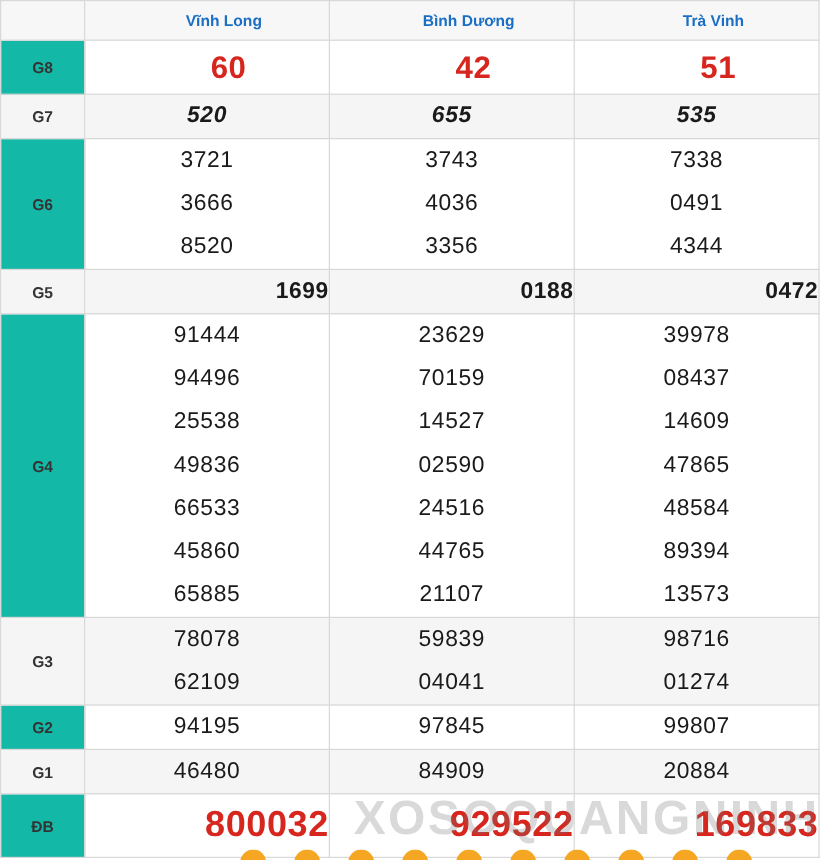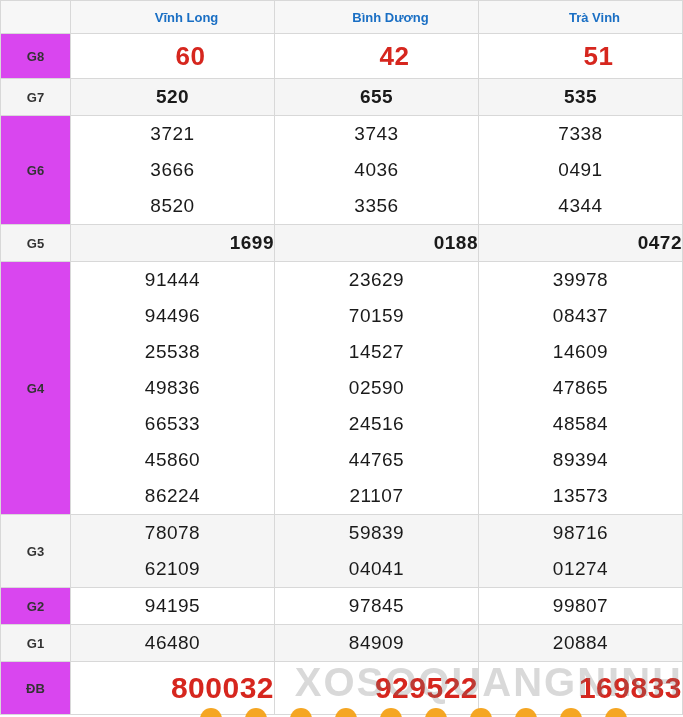--- a/index.html
+++ b/index.html
@@ -48,40 +48,40 @@
   .prov-link {
     color: #1a6fc4;
     text-decoration: none;
     margin-left: 28px;
   }
 
   td.label {
     font-size: 13px;
     font-weight: bold;
     color: #333333;
-    background: #d946ef;
+    background: #14b8a6;
   }
   tr.shade td { background: #f5f5f5; }
   tr.shade td.label { background: #f5f5f5; text-align: center; }
 
   td.num {
     font-size: 19px;
     color: #1a1a1a;
     letter-spacing: 0.5px;
   }
   td.num .n {
     display: block;
     line-height: 36px;
     height: 36px;
   }
   tr.g8 td.num { font-size: 26px; font-weight: bold; color: #d6261e; padding-left: 36px; }
   tr.g8 td.num .n { line-height: 44px; height: 44px; }
   tr.g8 td.label { height: 44px; }
 
-  tr.g7 td.num .n { line-height: 36px; height: 36px; font-weight: bold; }
+  tr.g7 td.num .n { line-height: 36px; height: 36px; font-weight: bold; font-style: italic; }
   tr.g7 td.num { font-weight: bold; }
 
   tr.g5 td.num { font-weight: bold; text-align: right; }
   tr.g2 td.num, tr.g1 td.num, tr.g3 td.num, tr.g4 td.num, tr.g6 td.num { font-weight: normal; }
 
   tr.db td.num {
     font-size: 30px;
     font-weight: bold;
     color: #d6261e;
   }
@@ -207,21 +207,21 @@
 
       <tr class="g4">
         <td class="label">G4</td>
         <td class="num">
           <span class="n">91444</span>
           <span class="n">94496</span>
           <span class="n">25538</span>
           <span class="n">49836</span>
           <span class="n">66533</span>
           <span class="n">45860</span>
-          <span class="n">86224</span>
+          <span class="n">65885</span>
         </td>
         <td class="num">
           <span class="n">23629</span>
           <span class="n">70159</span>
           <span class="n">14527</span>
           <span class="n">02590</span>
           <span class="n">24516</span>
           <span class="n">44765</span>
           <span class="n">21107</span>
         </td>

